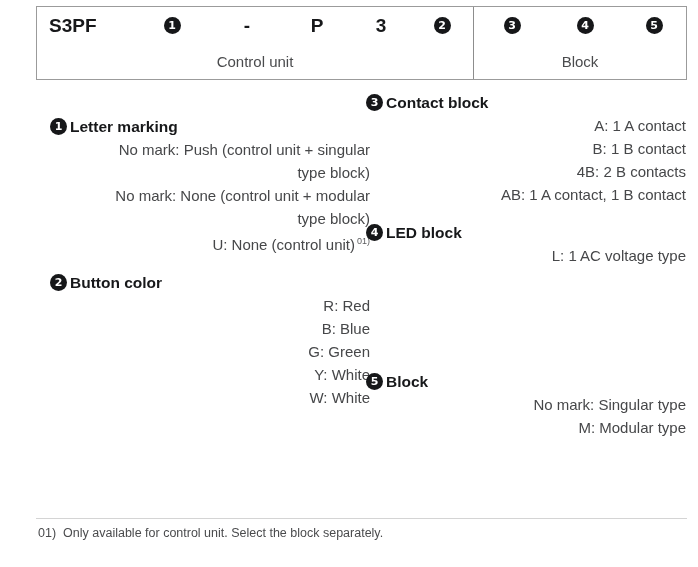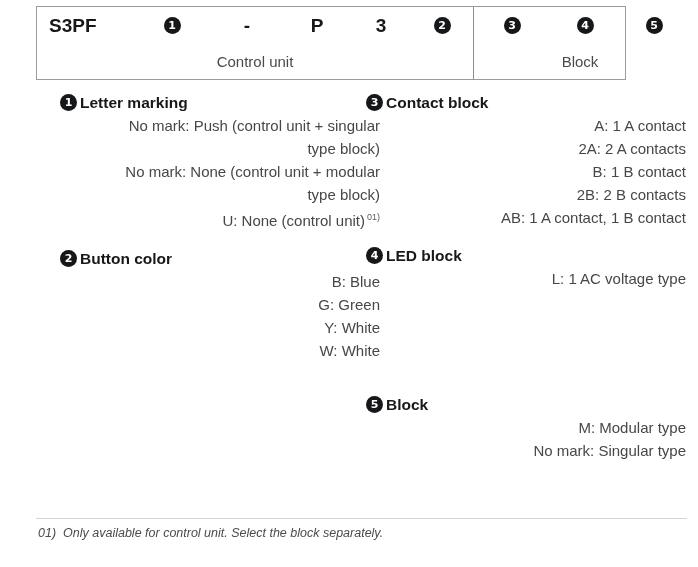--- a/index.html
+++ b/index.html
@@ -14,21 +14,21 @@
     color: #3f4042;
     position: relative;
     overflow: hidden;
   }
 
   
   .code-table {
     position: absolute;
     left: 36px;
     top: 6px;
-    width: 590px;
+    width: 651px;
     height: 74px;
     border: 1px solid #9b9b9b;
     box-sizing: border-box;
   }
   .code-divider {
     position: absolute;
     left: 436px;
     top: 0;
     width: 1px;
     height: 100%;
@@ -98,21 +98,21 @@
   .legend {
     position: absolute;
     left: 0;
     top: 92px;
     width: 698px;
   }
   .col {
     position: absolute;
     top: 0;
   }
-  .col-left  { left: 60px;  width: 320px; }
+  .col-left  { left: 50px;  width: 320px; margin-top: 24px; }
   .col-right { left: 366px; width: 320px; }
 
   .section { margin-bottom: 0; }
   .section-title {
     font-size: 15.5px;
     font-weight: bold;
     color: #17181a;
     line-height: 22px;
     white-space: nowrap;
   }
@@ -147,21 +147,20 @@
     height: 1px;
     background: #d4d4d4;
   }
   .footnote {
     position: absolute;
     left: 38px;
     top: 526px;
     font-size: 12.5px;
     color: #4a4b4d;
     white-space: nowrap;
-    font-style: italic;
   }
   .footnote .fn-num { margin-right: 7px; }
 </style>
 </head>
 <body>
 
 <div class="code-table">
   <div class="code-row-top">
     <div class="code-cell brand">S3PF</div>
     <div class="code-cell" style="left:96px;width:78px;"><span class="marker">1</span></div>
@@ -193,58 +192,58 @@
           <div class="entry cont"><span>type block)</span></div>
           <div class="entry"><span>U: None (control unit)</span><span class="sup">01)</span></div>
         </div>
     </div>
 
     <div class="gap-sm"></div>
 
     <div class="section">
       <div class="section-title"><span class="marker">2</span><span>Button color</span></div>
       <div>
+          <div class="entry"><span>R: Red</span></div>
           <div class="entry"><span>B: Blue</span></div>
           <div class="entry"><span>G: Green</span></div>
           <div class="entry"><span>Y: White</span></div>
           <div class="entry"><span>W: White</span></div>
         </div>
     </div>
 
   </div>
 
   <div class="col col-right">
 
     <div class="section">
       <div class="section-title"><span class="marker">3</span><span>Contact block</span></div>
       <div>
           <div class="entry"><span>A: 1 A contact</span></div>
-          <div class="entry"><span>2A: 2 A contacts</span></div>
           <div class="entry"><span>B: 1 B contact</span></div>
-          <div class="entry"><span>2B: 2 B contacts</span></div>
+          <div class="entry"><span>4B: 2 B contacts</span></div>
           <div class="entry"><span>AB: 1 A contact, 1 B contact</span></div>
         </div>
     </div>
 
     <div class="gap-sm"></div>
 
     <div class="section">
       <div class="section-title"><span class="marker">4</span><span>LED block</span></div>
       <div>
           <div class="entry"><span>L: 1 AC voltage type</span></div>
         </div>
     </div>
 
     <div style="height:104px;"></div>
 
     <div class="section">
       <div class="section-title"><span class="marker">5</span><span>Block</span></div>
       <div>
+          <div class="entry"><span>No mark: Singular type</span></div>
           <div class="entry"><span>M: Modular type</span></div>
-          <div class="entry"><span>No mark: Singular type</span></div>
         </div>
     </div>
 
   </div>
 </div>
 
 <div class="footnote-rule"></div>
 <div class="footnote">
   <span class="fn-num">01)</span><span>Only available for control unit. Select the block separately.</span>
 </div>

